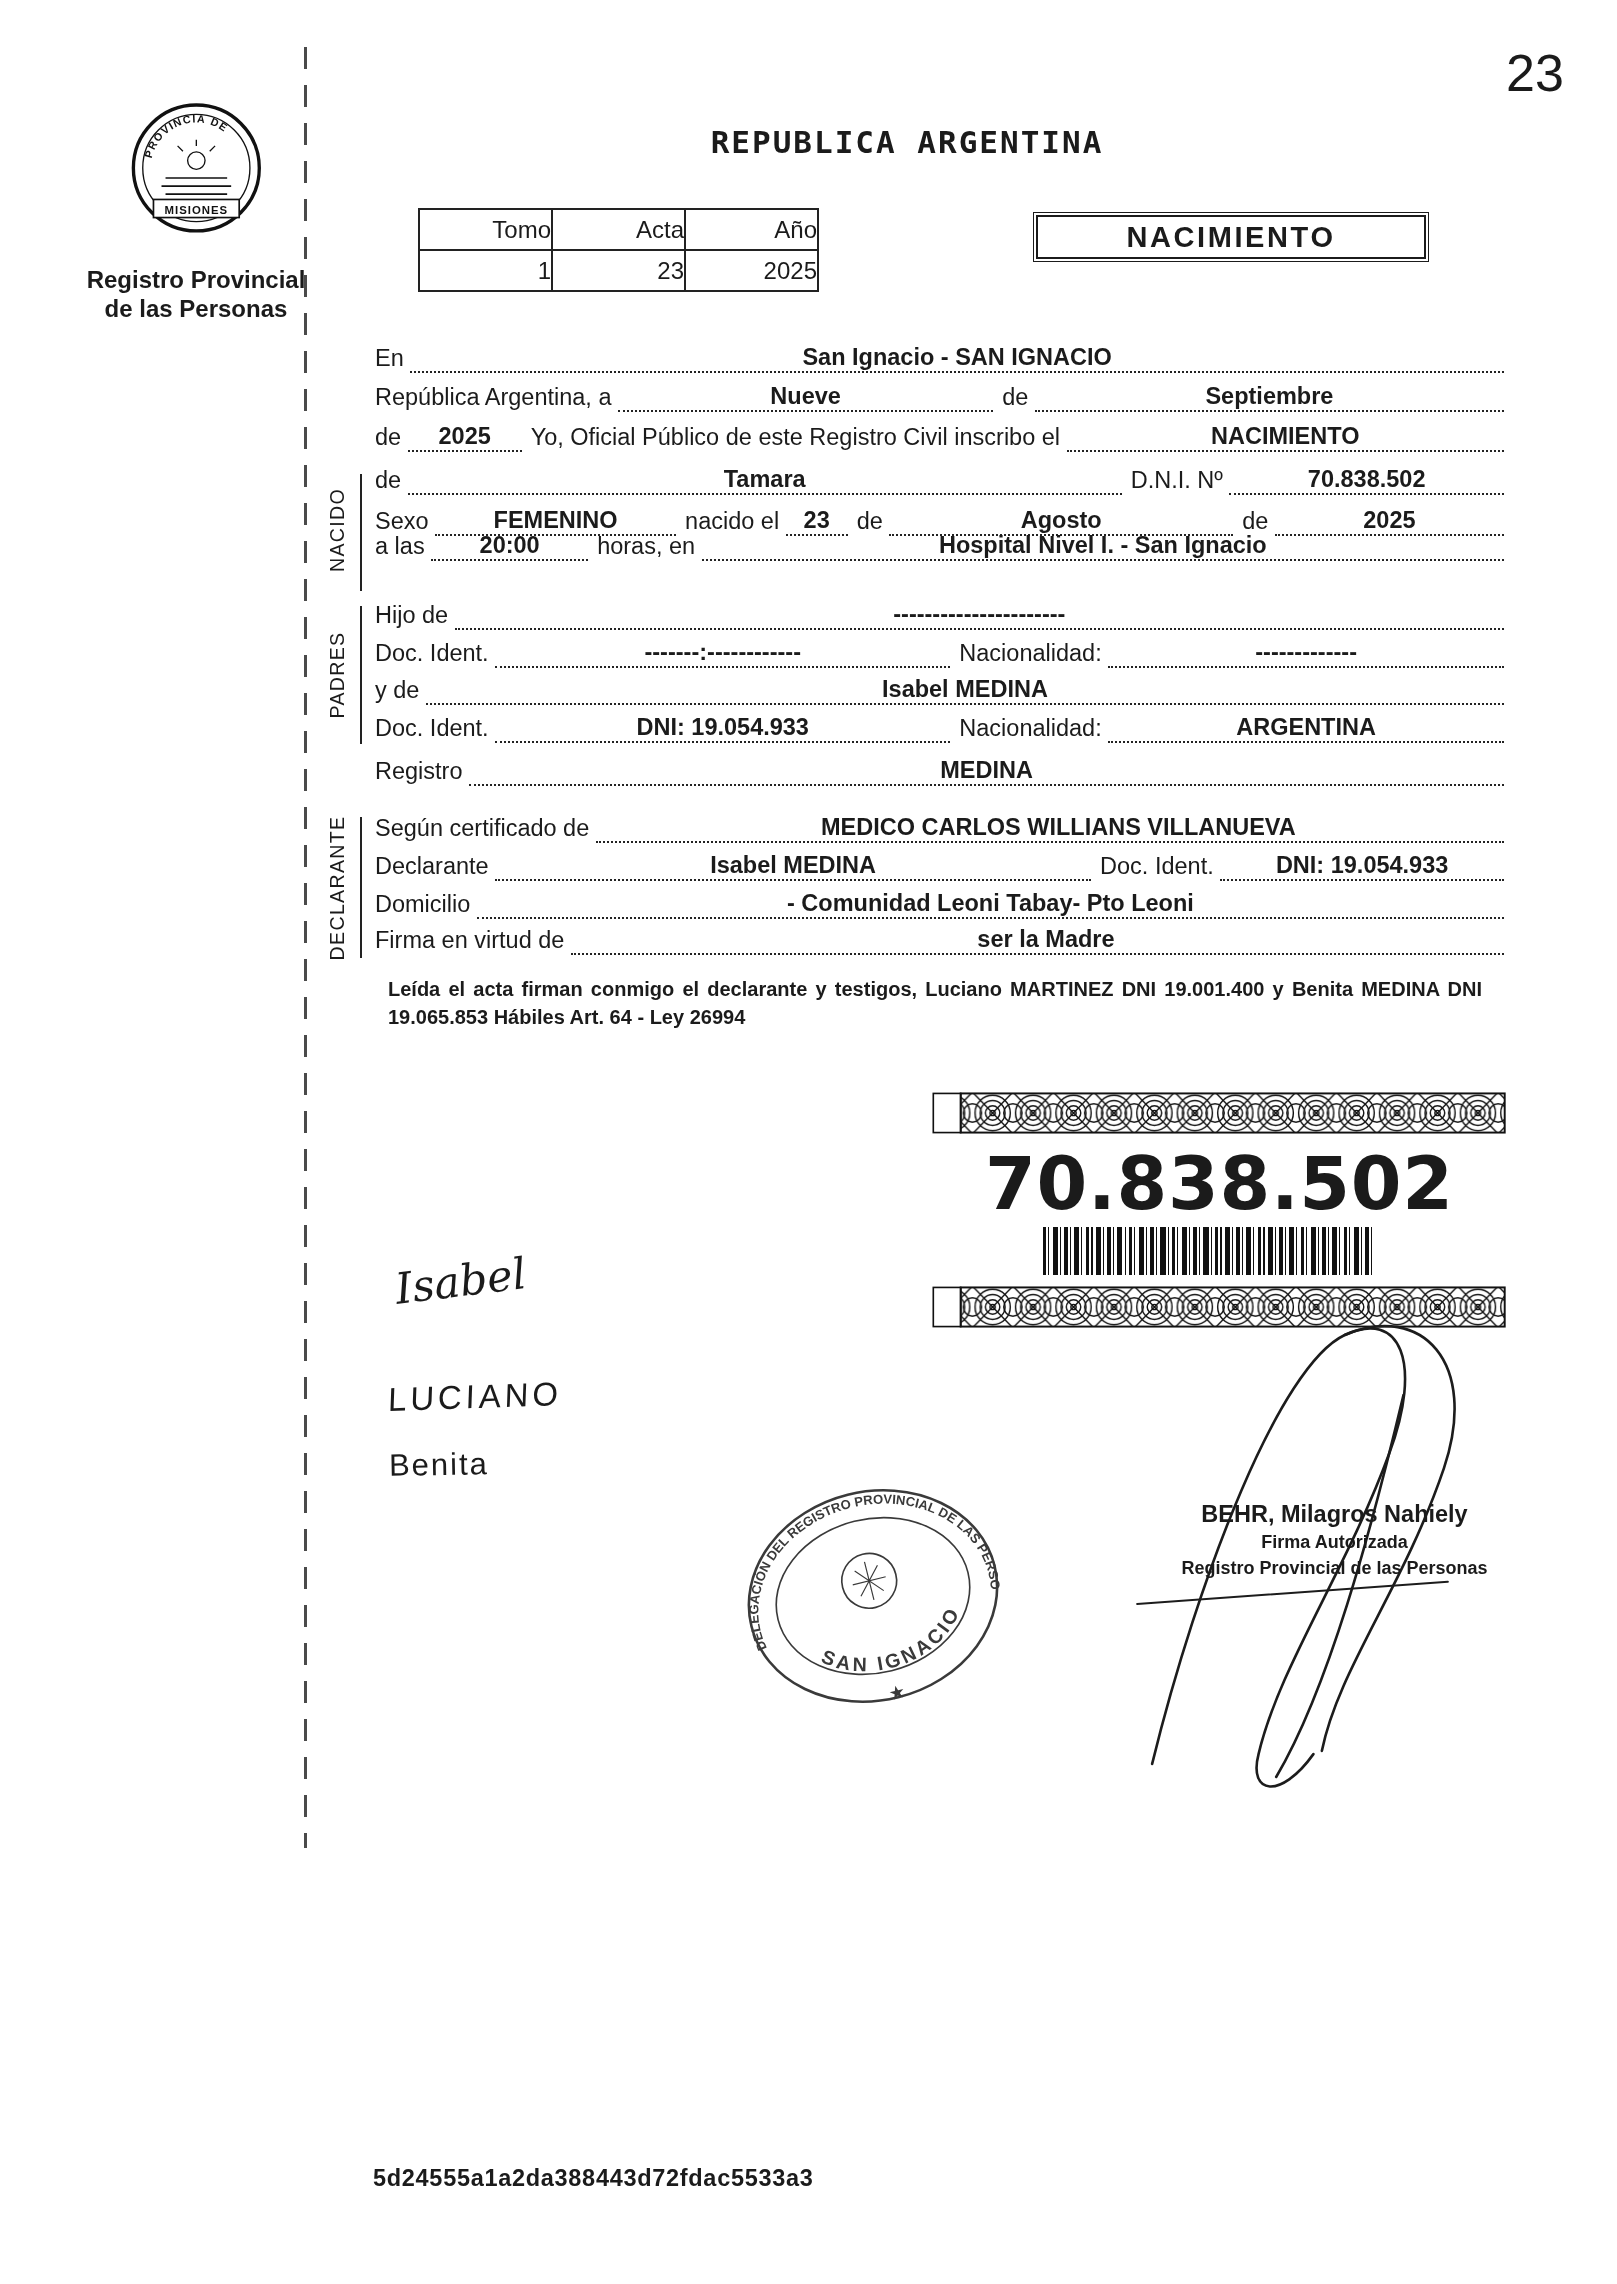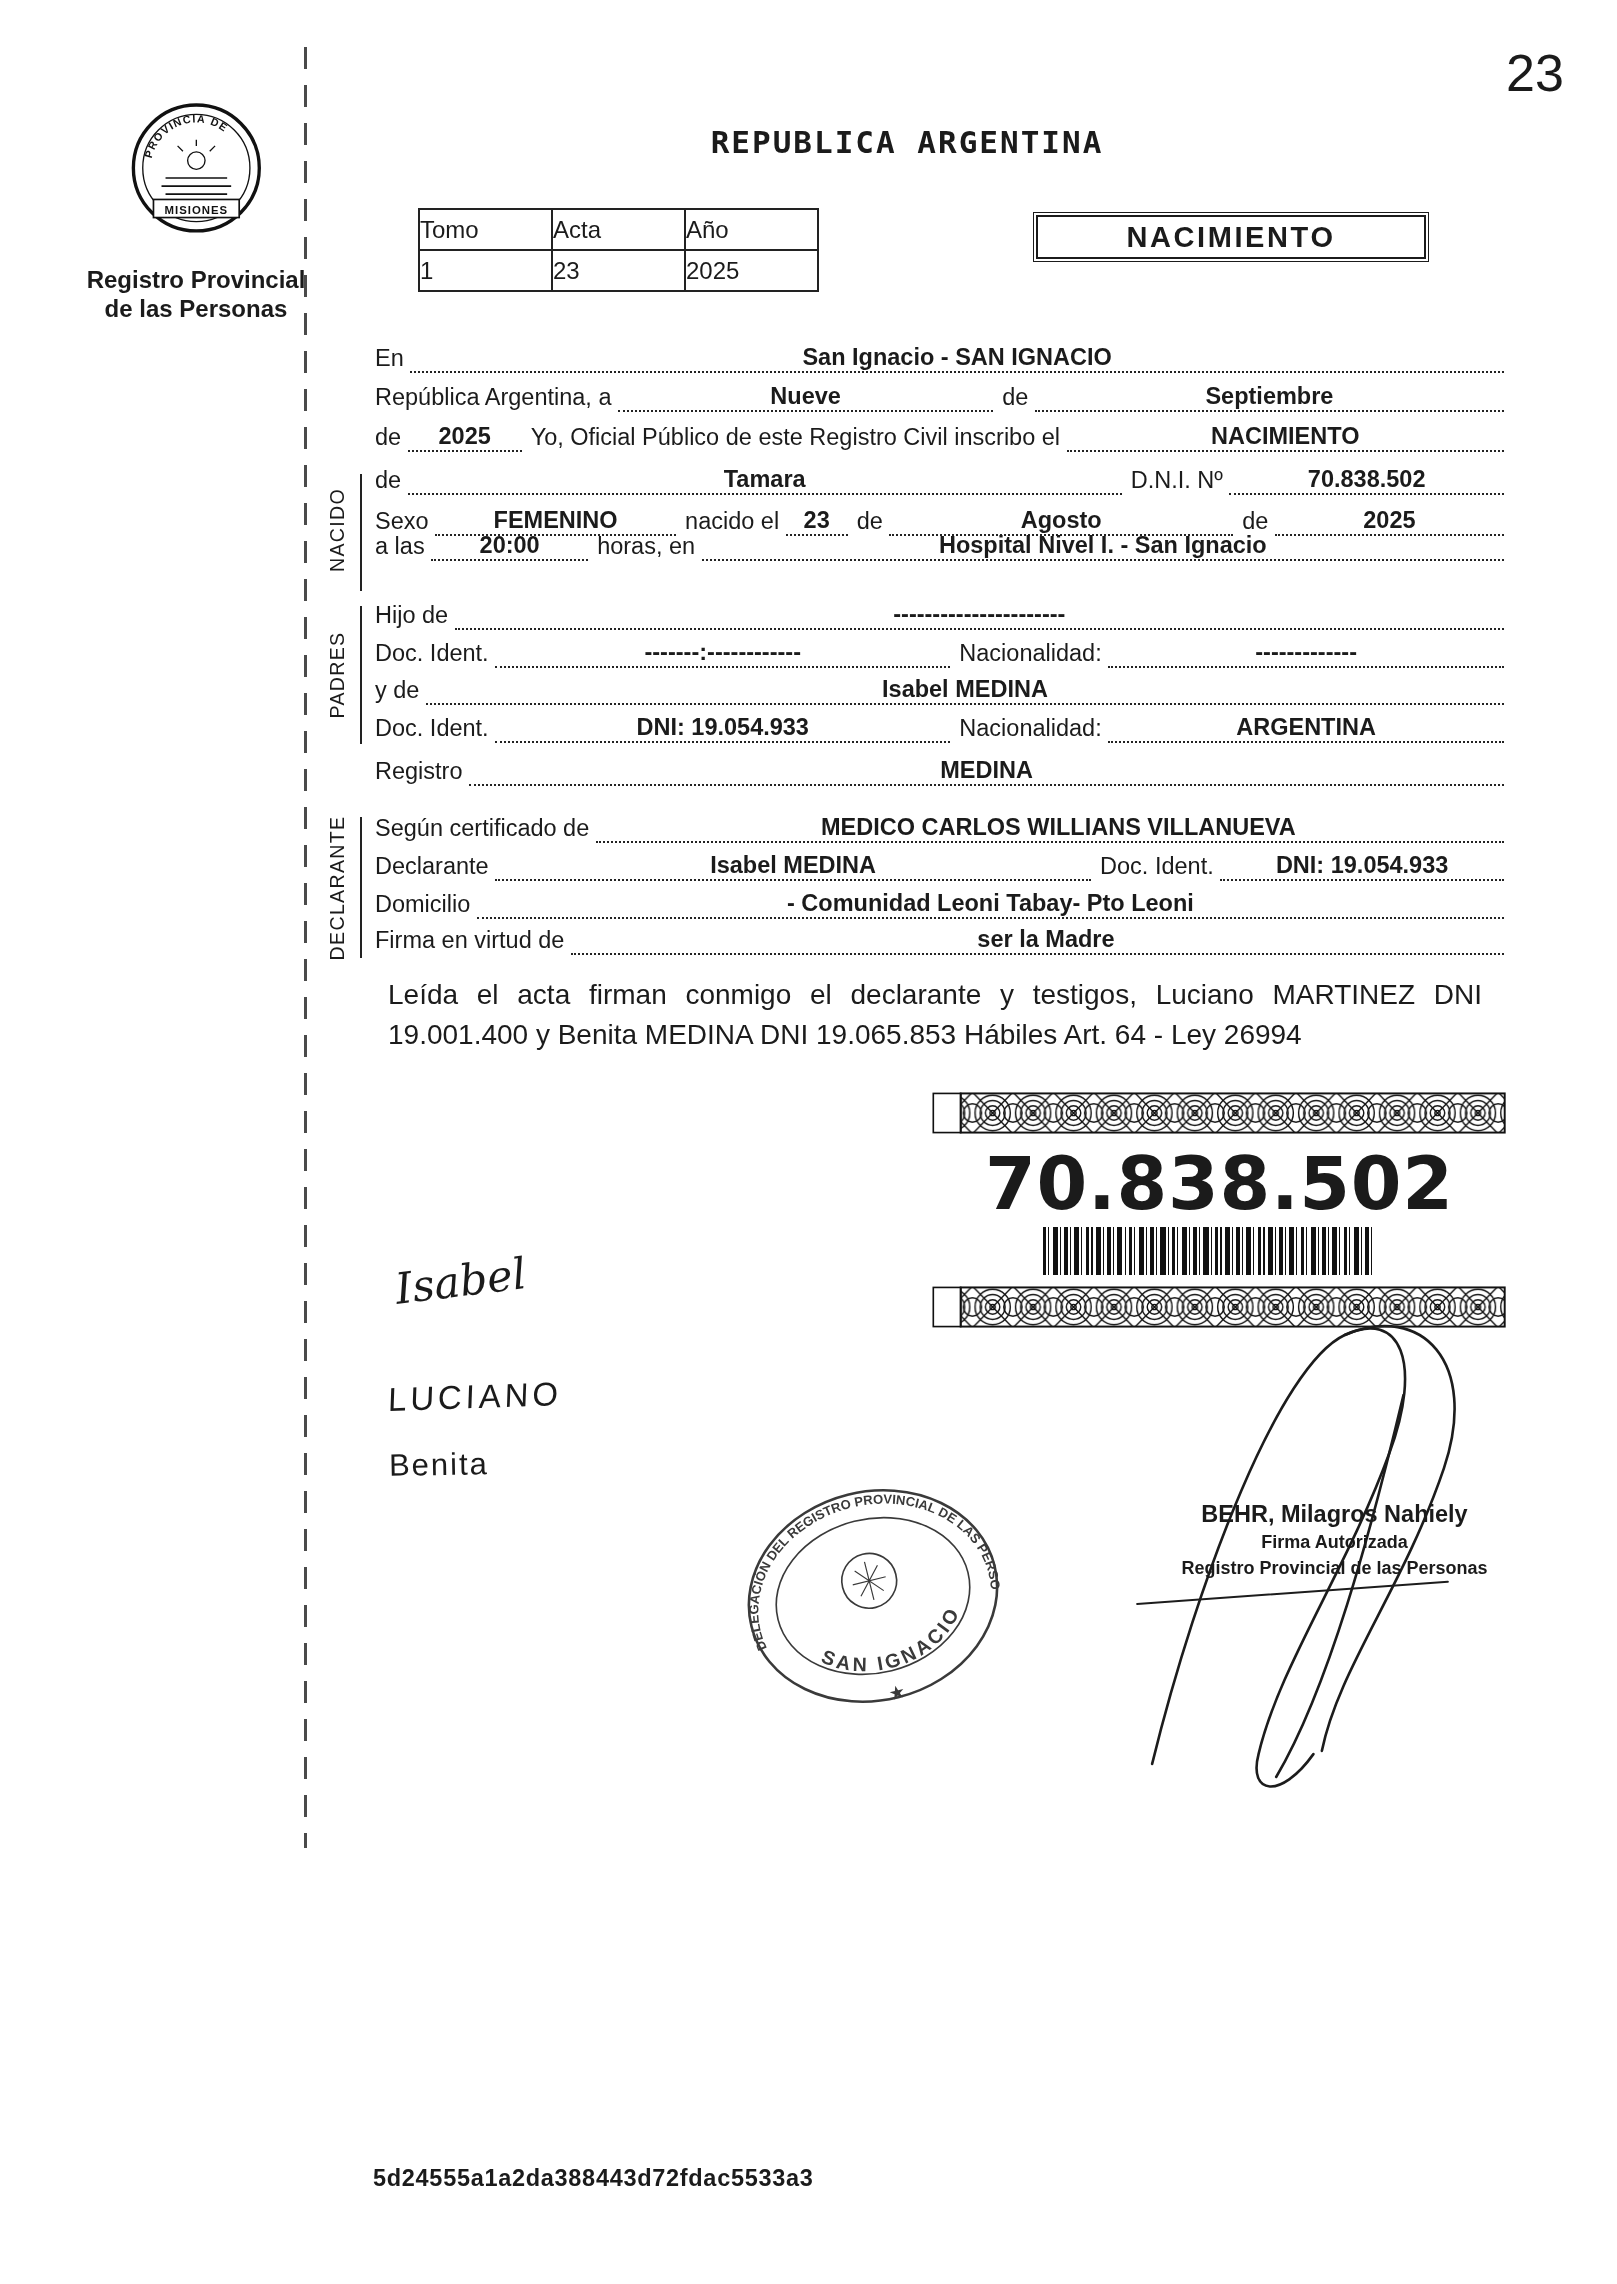--- a/index.html
+++ b/index.html
@@ -16,41 +16,41 @@
     font-size:24px; font-weight:700; line-height:1.2; }
 
   
   .dashline { position:absolute; left:304px; top:47px; width:2.6px; height:1801px;
     background:repeating-linear-gradient(180deg,#4a4a4a 0 22px,transparent 22px 38px); }
 
   .title { position:absolute; left:620px; top:124px; width:574px; text-align:center;
     font-family:"DejaVu Sans Mono", monospace; font-weight:700; font-size:31px; letter-spacing:2px; }
 
   .rtable { position:absolute; left:418px; top:208px; border-collapse:collapse; font-size:24px; }
-  .rtable td { border:2px solid #222; width:131px; height:39px; text-align:left; padding:0; }
+  .rtable td { border:2px solid #222; width:131px; height:39px; text-align:right; padding:0; }
 
   .actbox { position:absolute; left:1036px; top:215px; width:386px; height:40px;
     border:2.6px solid #1b1b1b; outline:1.3px solid #1b1b1b; outline-offset:2px;
     display:flex; align-items:center; justify-content:center;
     font-size:29px; font-weight:700; letter-spacing:2.6px; }
 
   
   .fline { position:absolute; left:375px; width:1129px; display:flex; align-items:flex-end;
     font-size:23.5px; line-height:1.2; white-space:nowrap; }
   .lbl { padding-right:6.5px; padding-bottom:0.7px; }
   .mid { padding-left:9px; padding-right:6.5px; padding-bottom:0.7px; }
   .fill { flex:1 1 0; border-bottom:2px dotted #222; text-align:center; font-weight:700; min-width:26px; }
   .fill.left { text-align:center; padding-left:17px; }
 
   
   .vlabel { position:absolute; left:337px; font-size:19.6px; letter-spacing:1.3px;
     transform:translate(-50%,-50%) rotate(-90deg); white-space:nowrap; }
   .bracket { position:absolute; left:360px; width:0; border-left:2px solid #222; }
 
-  .para { position:absolute; left:388px; top:975px; width:1094px; font-size:28px; font-weight:400;
+  .para { position:absolute; left:388px; top:975px; width:1094px; font-size:20px; font-weight:700;
     line-height:1.42; text-align:justify; }
 
   .band { position:absolute; left:932px; }
   .docnum { position:absolute; left:985px; top:1141px; width:444px; text-align:center;
     font-family:"DejaVu Sans", sans-serif; font-size:73px; font-weight:800; letter-spacing:0.7px; }
   .barcode { position:absolute; left:1043px; top:1227px; width:332px; height:48px;
     background:repeating-linear-gradient(90deg,#111 0 3.3px,#fff 3.3px 5.2px,#111 5.2px 6.5px,#fff 6.5px 9.8px,#111 9.8px 15px,#fff 15px 17px,#111 17px 18px,#fff 18px 21.5px); }
 
   .sig-isabel { position:absolute; left:395px; top:1256px; font-family:"DejaVu Serif", serif;
     font-style:italic; font-size:43px; transform:rotate(-7deg); }

